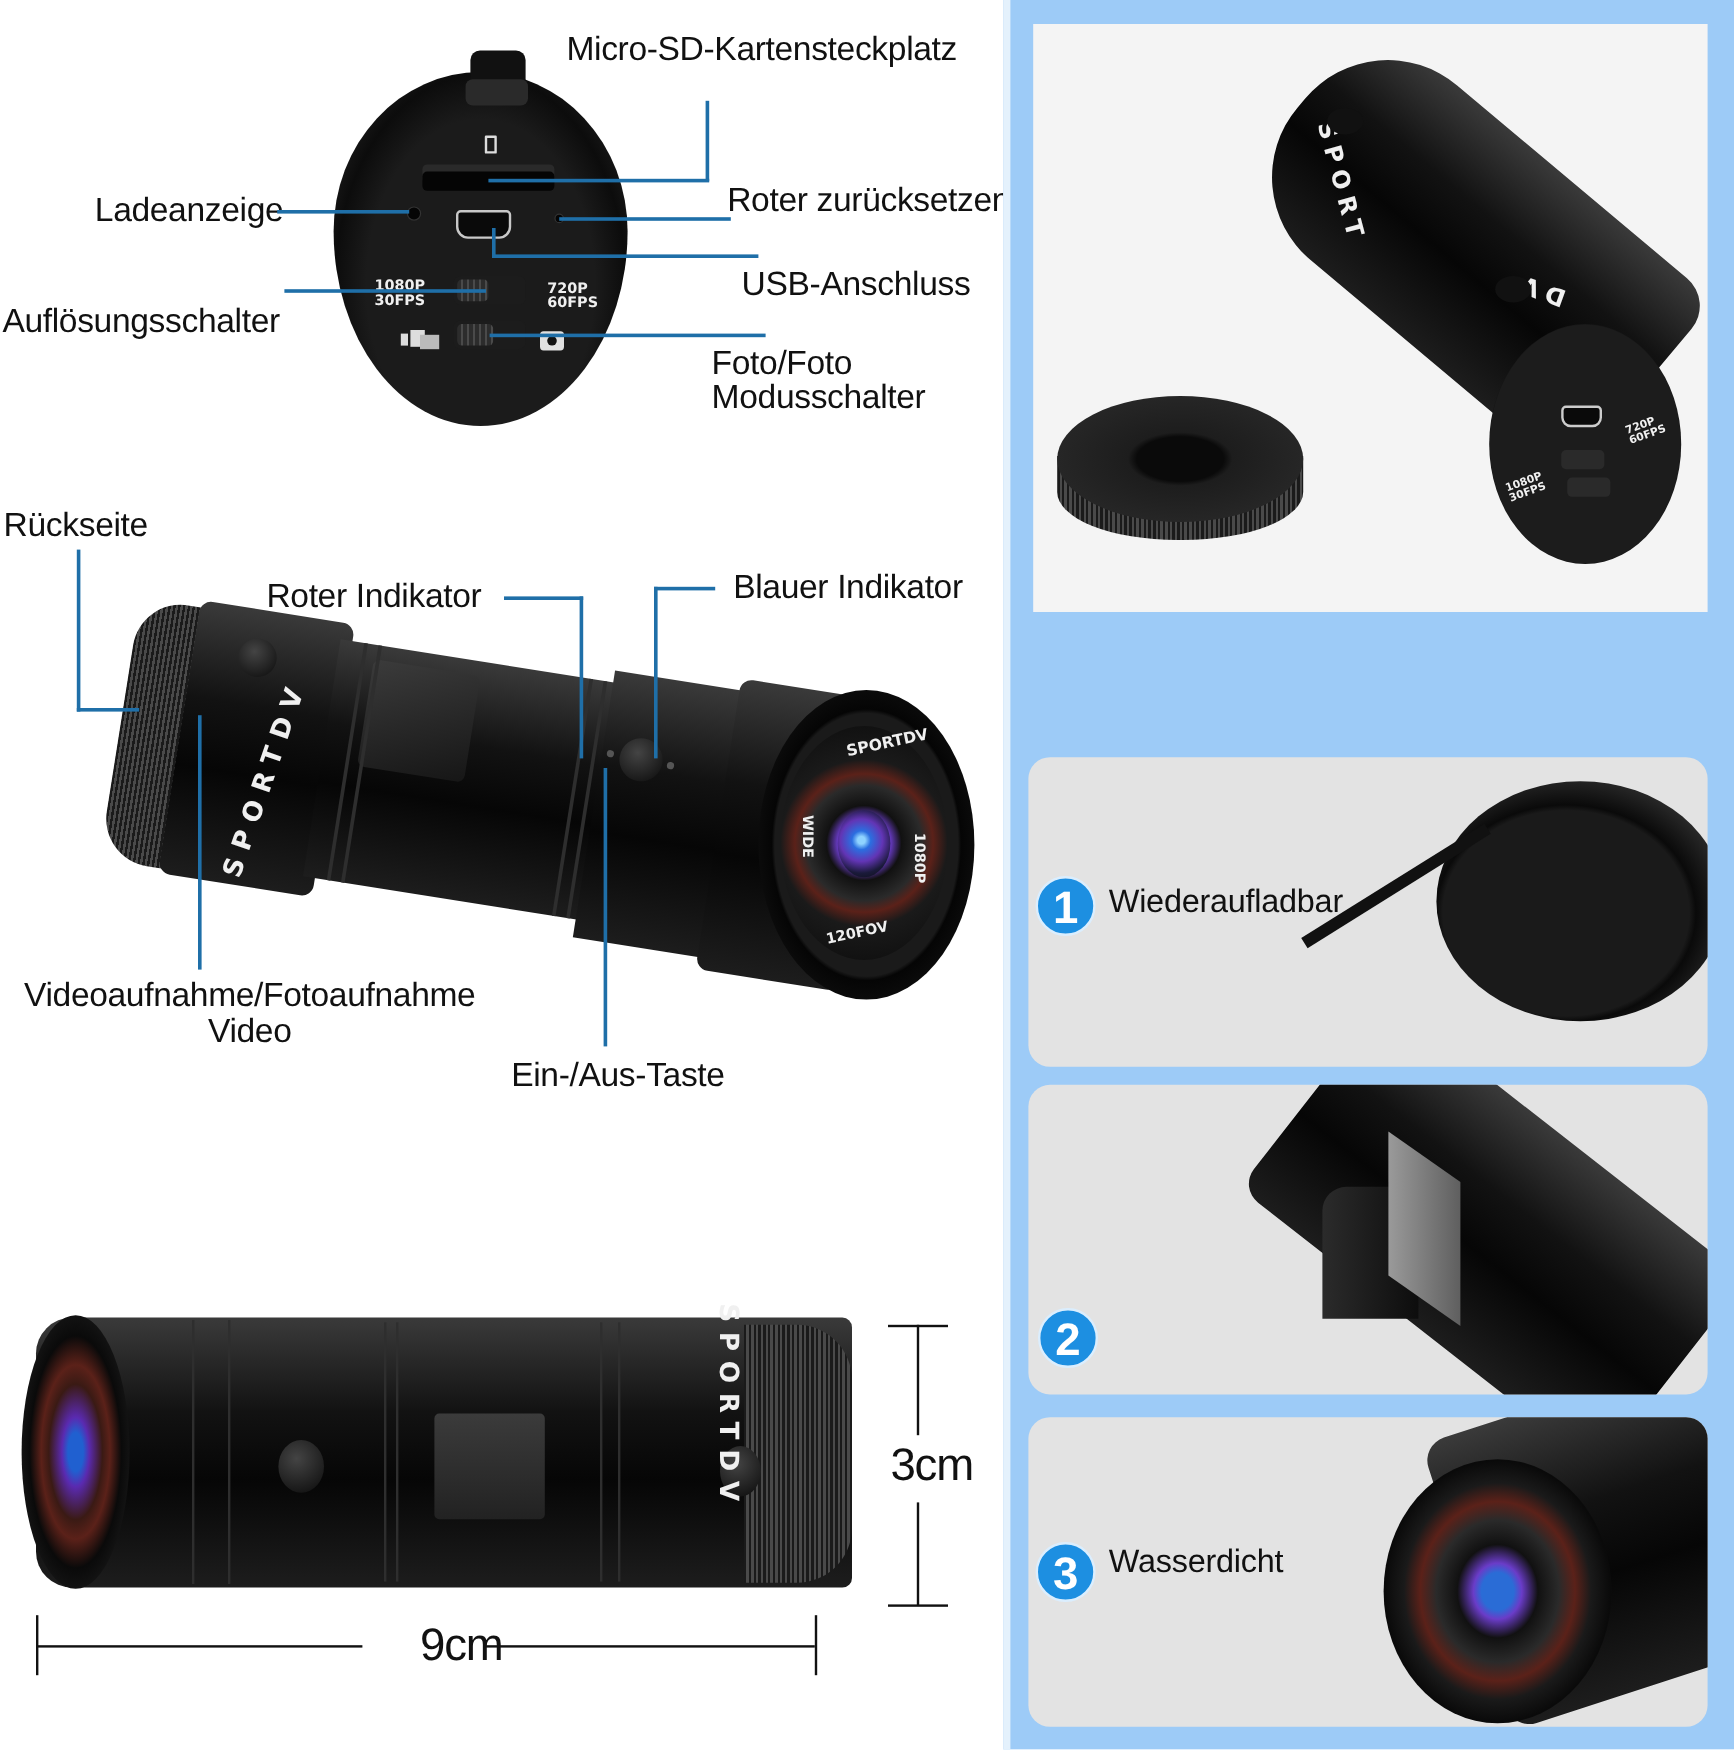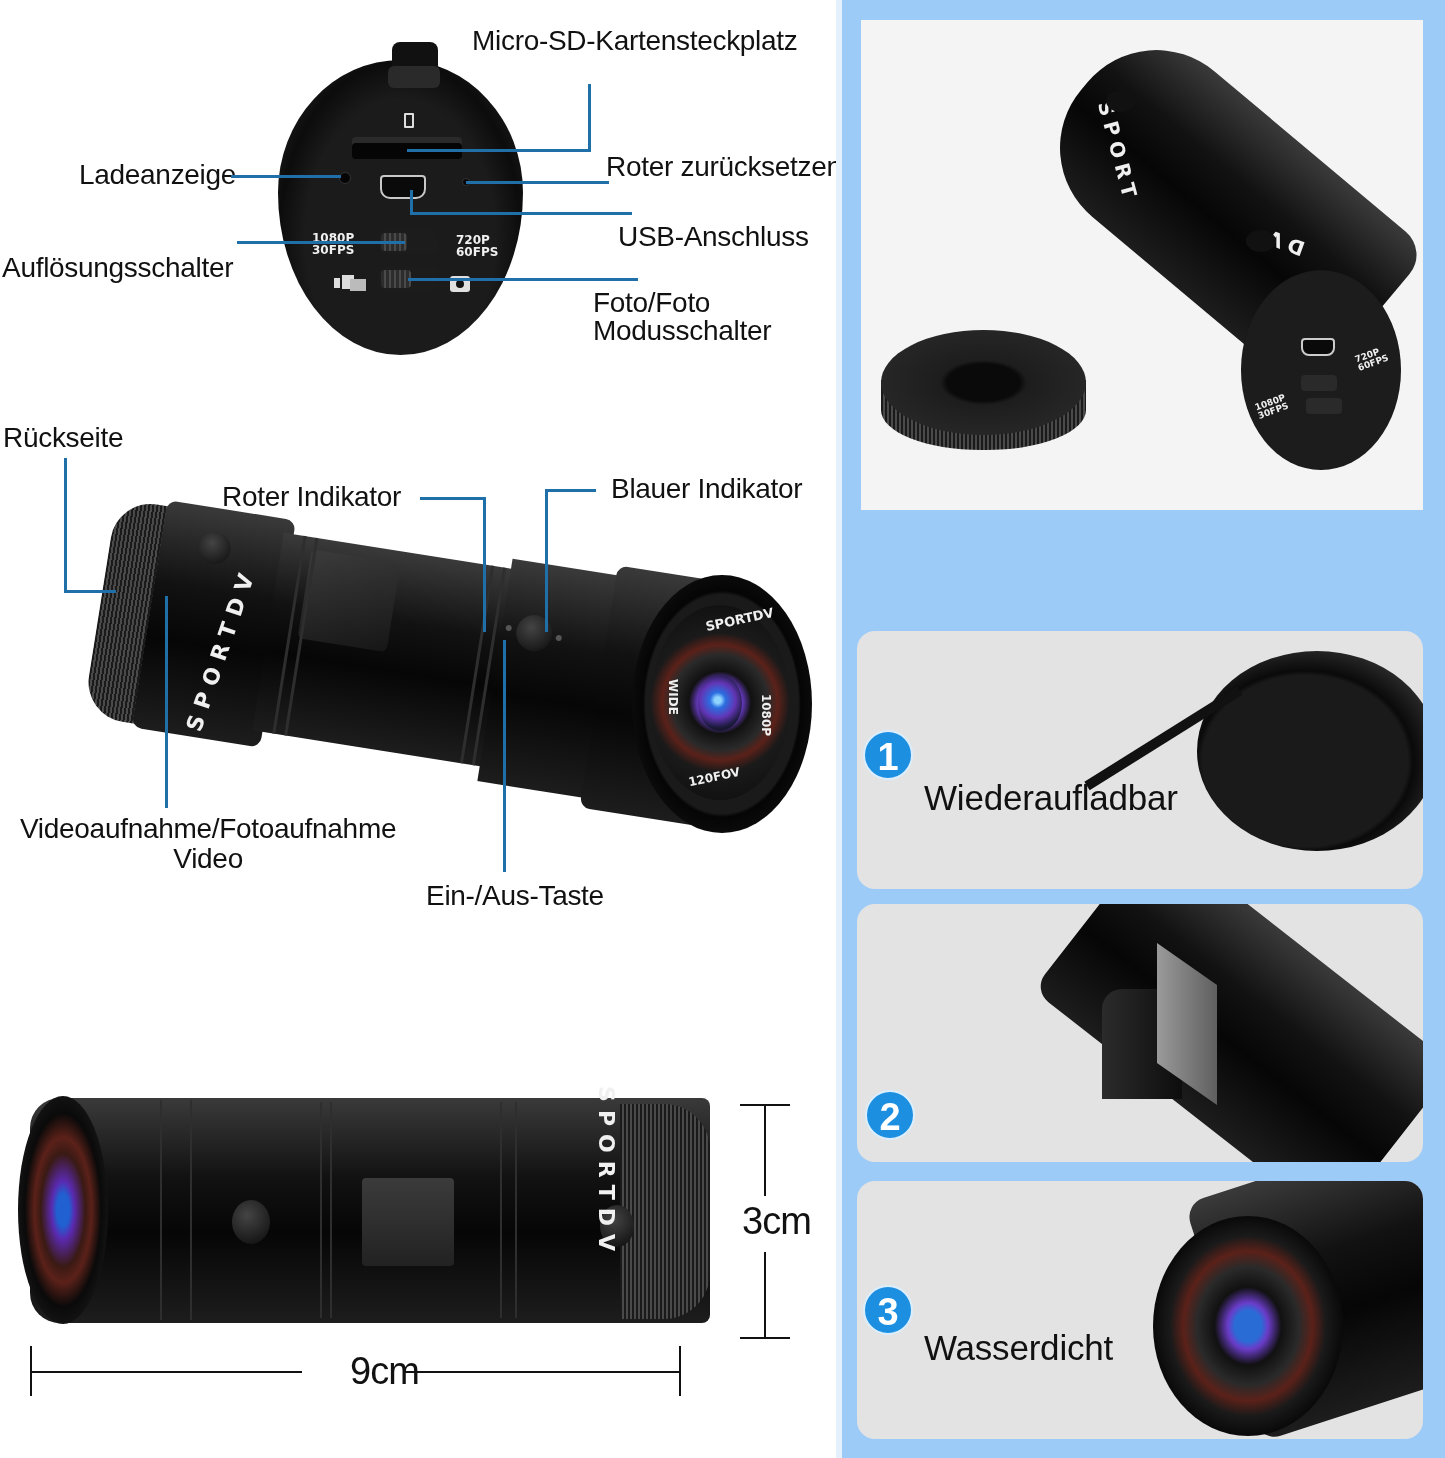--- a/index.html
+++ b/index.html
@@ -9,21 +9,21 @@
   .abs { position: absolute; }
   .label { position: absolute; font-size: 28px; line-height: 30px; color: #111; white-space: nowrap; letter-spacing: -0.3px; }
   .lead { position: absolute; background: #1f6fa8; }
 
   
   .right-col { position: absolute; left: 836px; top: 0; width: 609px; height: 1458px; background: #9dcbf7; }
   .right-col .edge { position: absolute; left: 0; top: 0; width: 6px; height: 100%; background: #e4f1fc; }
   .photo-box { position: absolute; left: 25px; top: 20px; width: 562px; height: 490px; background: #f4f4f4; overflow: hidden; }
   .feature { position: absolute; left: 21px; width: 566px; background: #e3e3e3; border-radius: 18px; overflow: hidden; }
   .feature .badge { position: absolute; width: 50px; height: 50px; border-radius: 50%; background: #1d8fe1; color: #fff; font-size: 38px; font-weight: bold; text-align: center; line-height: 50px; border: 2px solid #dbeefe; }
-  .feature .ftext { position: absolute; font-size: 35px; color: #111; white-space: nowrap; letter-spacing: -0.2px; margin-top: 42px; }
+  .feature .ftext { position: absolute; font-size: 27px; color: #111; white-space: nowrap; letter-spacing: -0.2px; }
 
   
   .cam-dark { background: linear-gradient(180deg, #3a3a3a 0%, #121212 35%, #060606 60%, #1d1d1d 100%); }
   .knurl { background: repeating-linear-gradient(90deg, #1a1a1a 0 2px, #4a4a4a 2px 4px); }
   .ring-line { position: absolute; background: #2e2e2e; }
   .lens-ring { border-radius: 50%; background: radial-gradient(circle, #2a6cd6 0 12%, #6a3cc8 18%, #111 26%, #2a2a2a 40%, #5b2119 48%, #1a1a1a 58%, #0a0a0a 100%); }
   .cam-text { position: absolute; color: #f0f0f0; font-weight: bold; font-family: "DejaVu Sans", sans-serif; }
 
   .dim-line { position: absolute; background: #111; }
   .dim-label { position: absolute; font-size: 38px; color: #111; letter-spacing: -1px; }

